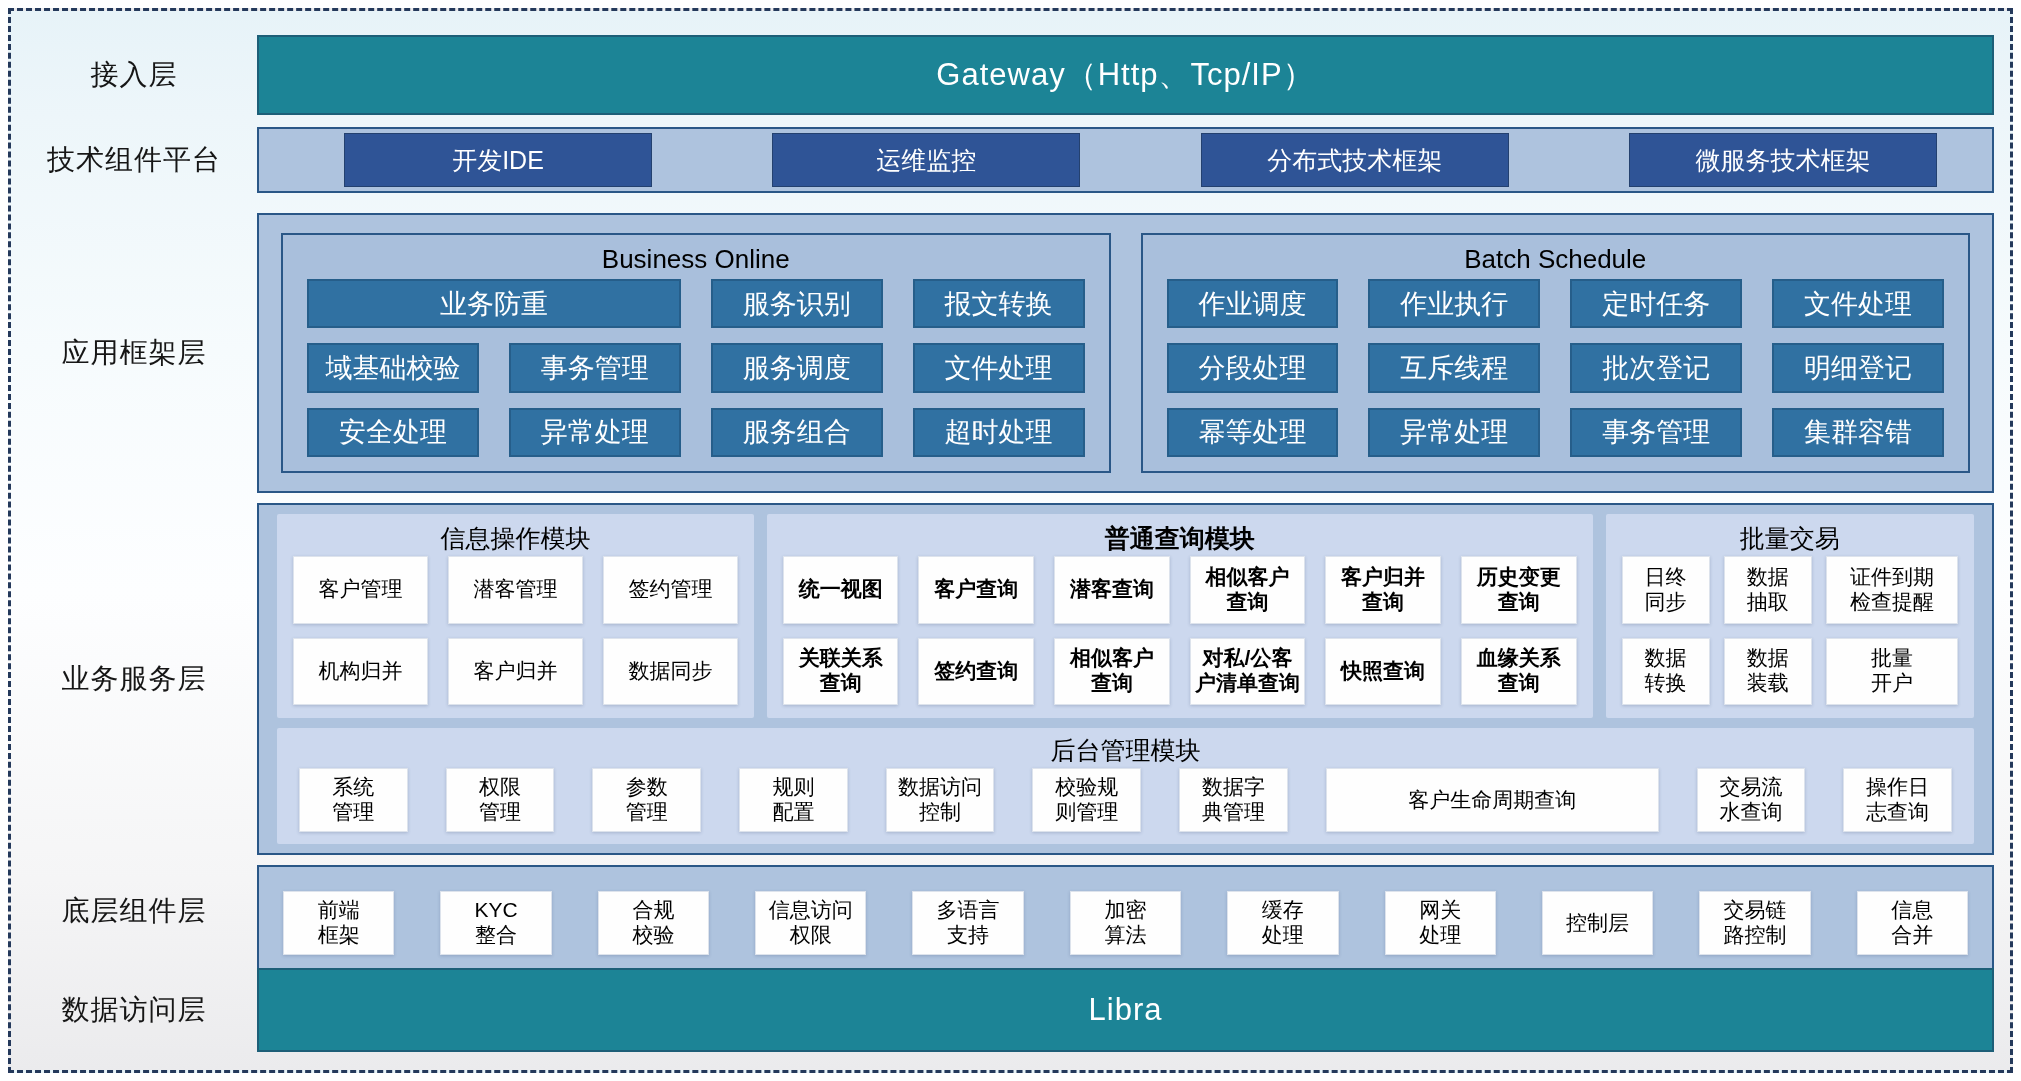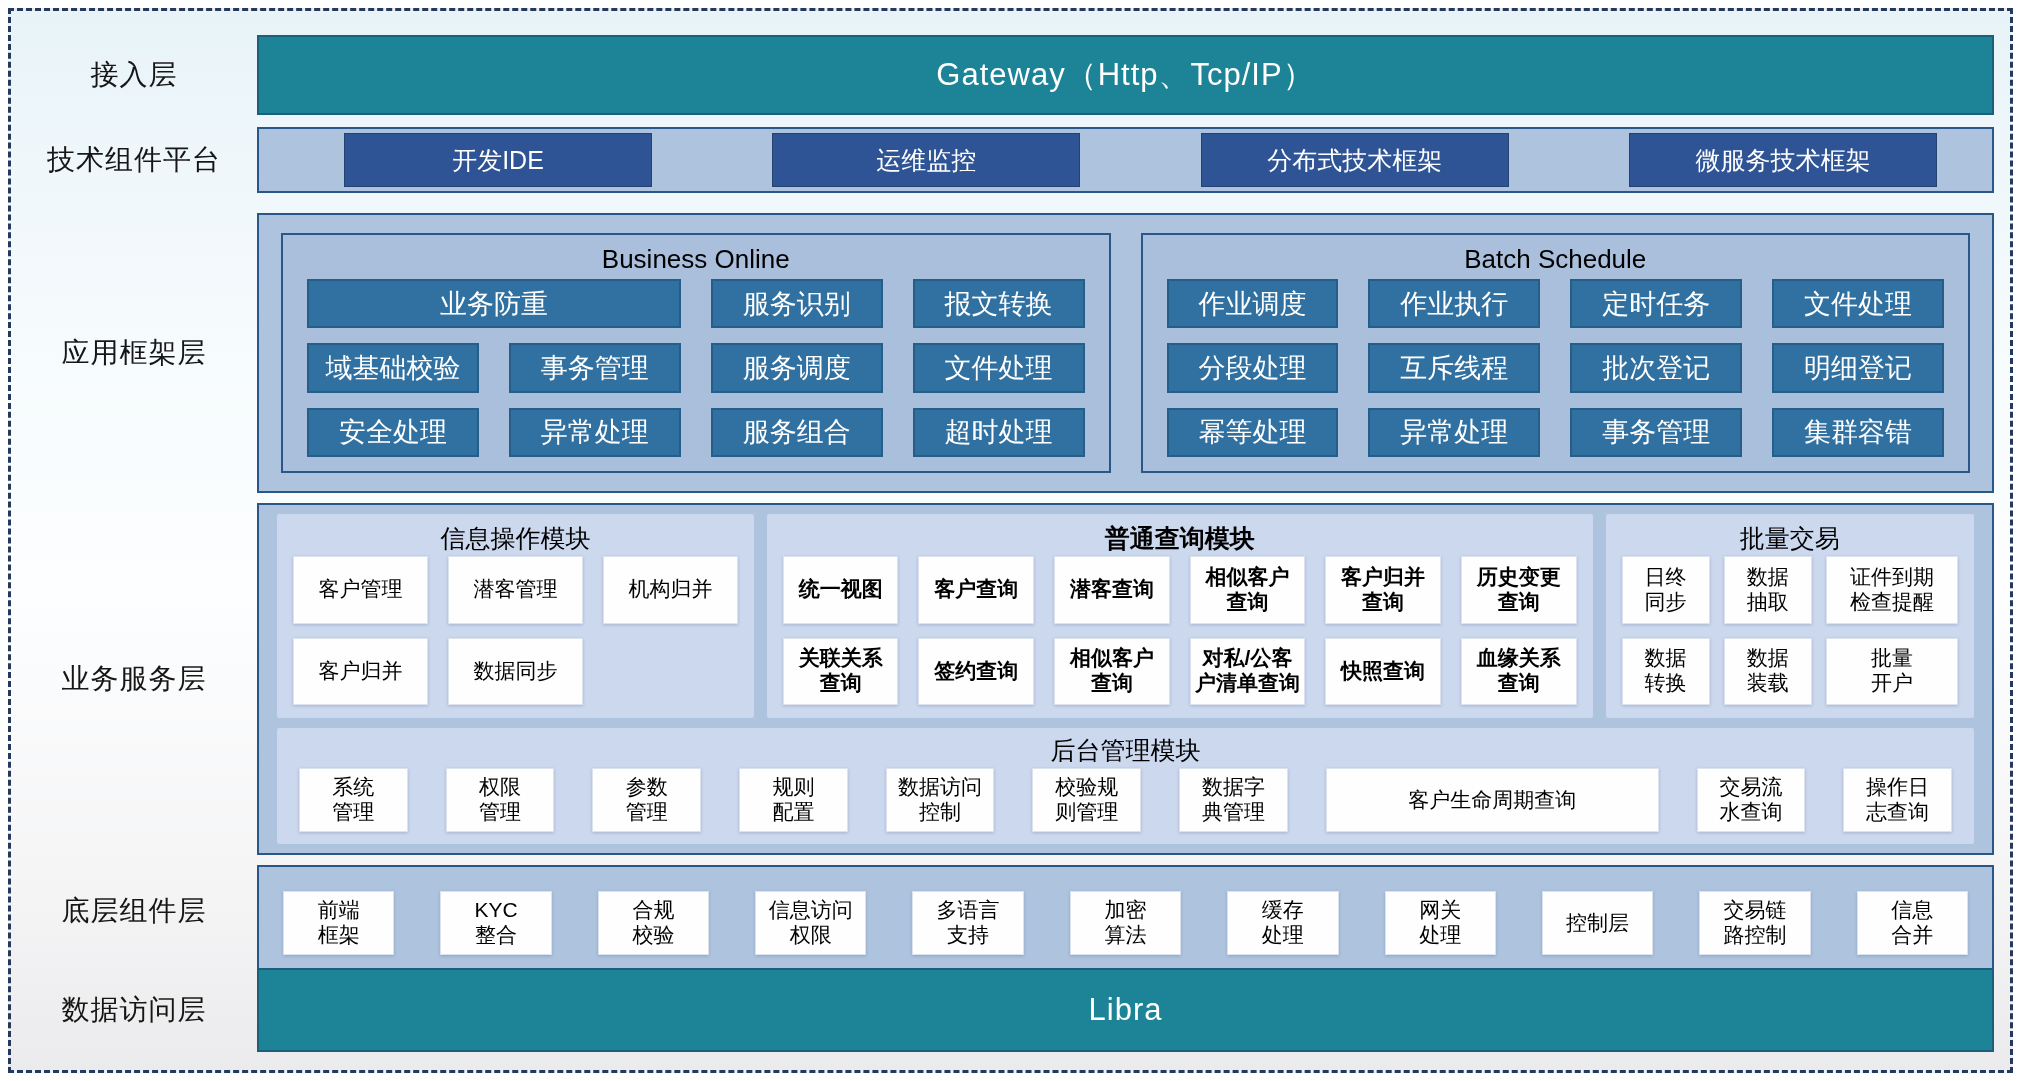--- a/index.html
+++ b/index.html
@@ -178,20 +178,21 @@
     <div class="band-content">
       <div class="panel svc-panel">
 
         <div class="svc-top">
 
           <div class="module m-info">
             <div class="module-title">信息操作模块</div>
             <div class="module-grid g3">
               <div class="white-item">客户管理</div>
               <div class="white-item">潜客管理</div>
+              <div class="white-item">签约管理</div>
               <div class="white-item">机构归并</div>
               <div class="white-item">客户归并</div>
               <div class="white-item">数据同步</div>
             </div>
           </div>
 
           <div class="module m-query">
             <div class="module-title">普通查询模块</div>
             <div class="module-grid g6">
               <div class="white-item">统一视图</div>

